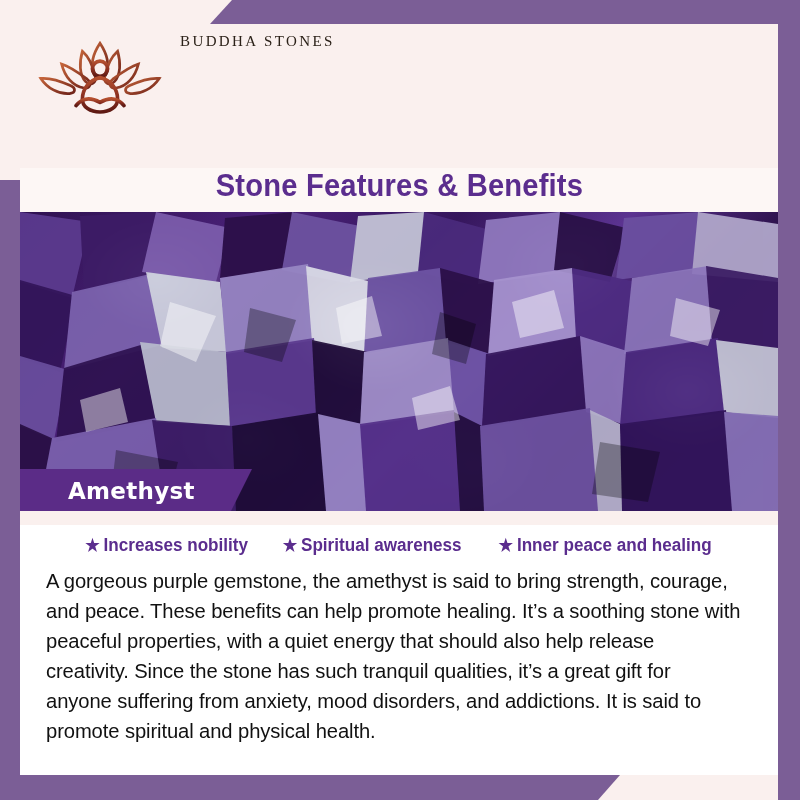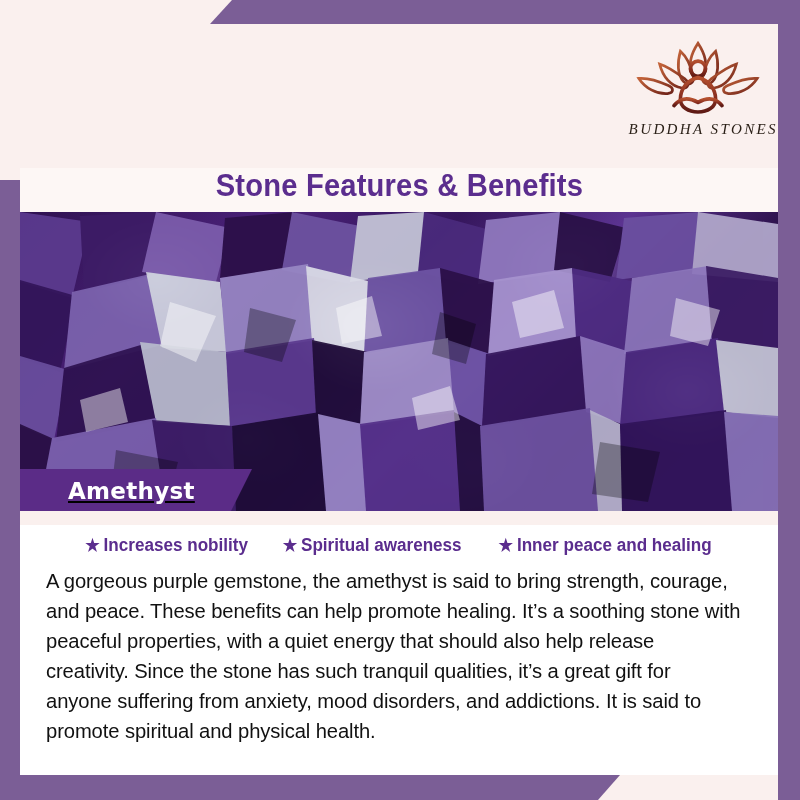--- a/index.html
+++ b/index.html
@@ -35,25 +35,24 @@
     left:20px;top:26px;right:22px;bottom:25px;
     background:#faf0ee;
     overflow:hidden;
   }
 
   
   .header{
     position:relative;
     height:142px;
     background:#faf0ee;
-    display:flex;flex-direction:column;
-    align-items:flex-end;justify-content:flex-start;
+    display:flex;flex-direction:row;
+    align-items:flex-start;justify-content:flex-start;
     padding-top:6px;
     box-sizing:border-box;
-    font-style:italic;
   }
   .logo-mark{width:160px;height:88px;display:block;}
   .logo-word{
     font-family:"Liberation Serif", serif;
     font-size:15px;letter-spacing:2.4px;
     color:#2b2118;margin-top:1px;
   }
 
   
   .title-bar{
@@ -87,21 +86,21 @@
   }
   .photo .facets{position:absolute;inset:0;}
 
   
   .stone-label{
     position:absolute;
     left:0px;top:257px;
     width:232px;height:44px;
     background:#5b2c87;
     clip-path:polygon(0 0, 100% 0, calc(100% - 22px) 100%, 0 100%);
-    display:flex;align-items:center;text-decoration:underline;
+    display:flex;align-items:center;
   }
   .stone-label span{
     margin-left:48px;
     color:#ffffff;font-size:23px;font-weight:bold;
     letter-spacing:.3px;
     font-family:"DejaVu Sans","Liberation Sans",sans-serif;
   }
 
   
   .content{

